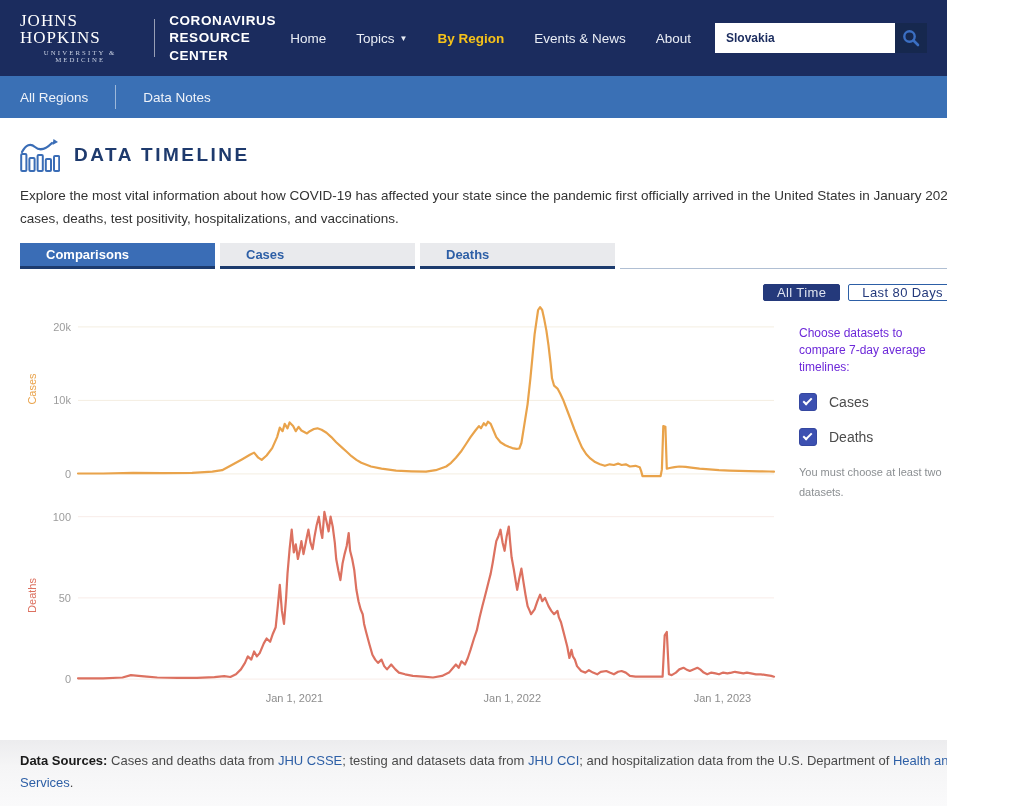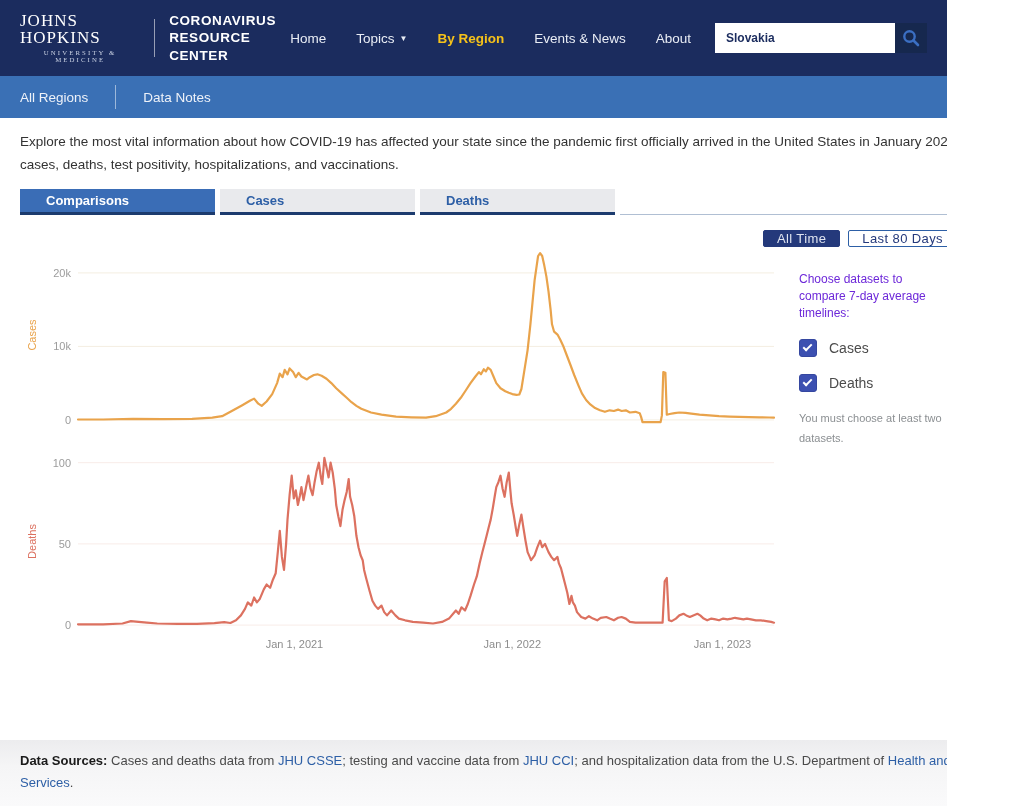--- a/index.html
+++ b/index.html
@@ -113,20 +113,32 @@
     </div>
   </header>
 
   <div class="subnav">
     <a>All Regions</a>
     <div class="subnav-divider"></div>
     <a>Data Notes</a>
   </div>
 
   <main>
+    <div class="section-header">
+      <svg class="dt-icon" width="40" height="34" viewBox="0 0 40 34">
+        <path d="M2 14 Q 8 3 15 9 T 32 5" fill="none" stroke="#3a6db6" stroke-width="2.2" stroke-linecap="round"></path>
+        <path d="M33.5 1 L38 4 L32.5 7 Z" fill="#3a6db6"></path>
+        <rect x="1.2" y="16" width="5.2" height="17" rx="1" fill="none" stroke="#3a6db6" stroke-width="2"></rect>
+        <rect x="9.4" y="20" width="5.2" height="13" rx="1" fill="none" stroke="#3a6db6" stroke-width="2"></rect>
+        <rect x="17.6" y="17" width="5.2" height="16" rx="1" fill="none" stroke="#3a6db6" stroke-width="2"></rect>
+        <rect x="25.8" y="21" width="5.2" height="12" rx="1" fill="none" stroke="#3a6db6" stroke-width="2"></rect>
+        <rect x="34" y="18" width="5.2" height="15" rx="1" fill="none" stroke="#3a6db6" stroke-width="2"></rect>
+      </svg>
+      <h1>DATA TIMELINE</h1>
+    </div>
 
     <p class="description">Explore the most vital information about how COVID-19 has affected your state since the pandemic first officially arrived in the United States in January 2020 – cases, deaths, test positivity, hospitalizations, and vaccinations.</p>
 
     <div class="tabs">
       <div class="tab active">Comparisons</div>
       <div class="tab">Cases</div>
       <div class="tab">Deaths</div>
       <div class="tab-filler"></div>
     </div>
 
@@ -176,16 +188,16 @@
               </span>
             <span class="cb-label">Deaths</span>
           </label>
           <p class="note">You must choose at least two datasets.</p>
         </div>
       </div>
     </div>
   </main>
 
   <footer class="footer">
-    <p class="src"><b>Data Sources:</b><span><span> Cases and deaths data from </span><a class="src-link" href="#">JHU CSSE</a><span>; testing and vaccine data from </span><a class="src-link" href="#">JHU CCI</a><span>; and hospitalization data from the U.S. Department of </span><a class="src-link" href="#">Health and Human Services</a><span>.</span></span></p>
+    <p class="src"><b>Data Sources:</b><span><span> Cases and deaths data from </span><a class="src-link" href="#">JHU CSSE</a><span>; testing and datasets data from </span><a class="src-link" href="#">JHU CCI</a><span>; and hospitalization data from the U.S. Department of </span><a class="src-link" href="#">Health and Human Services</a><span>.</span></span></p>
   </footer>
 
 </div>
 
 </body></html>

